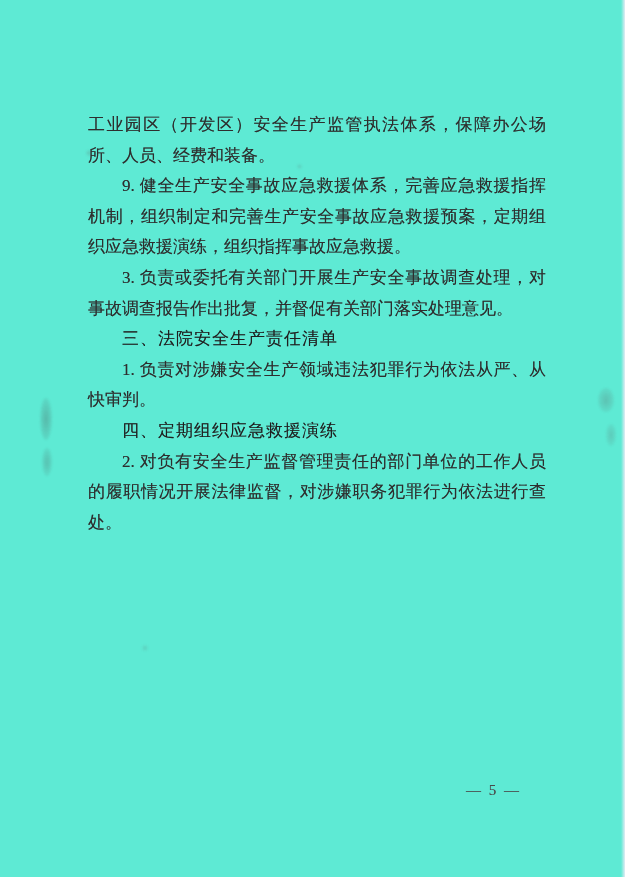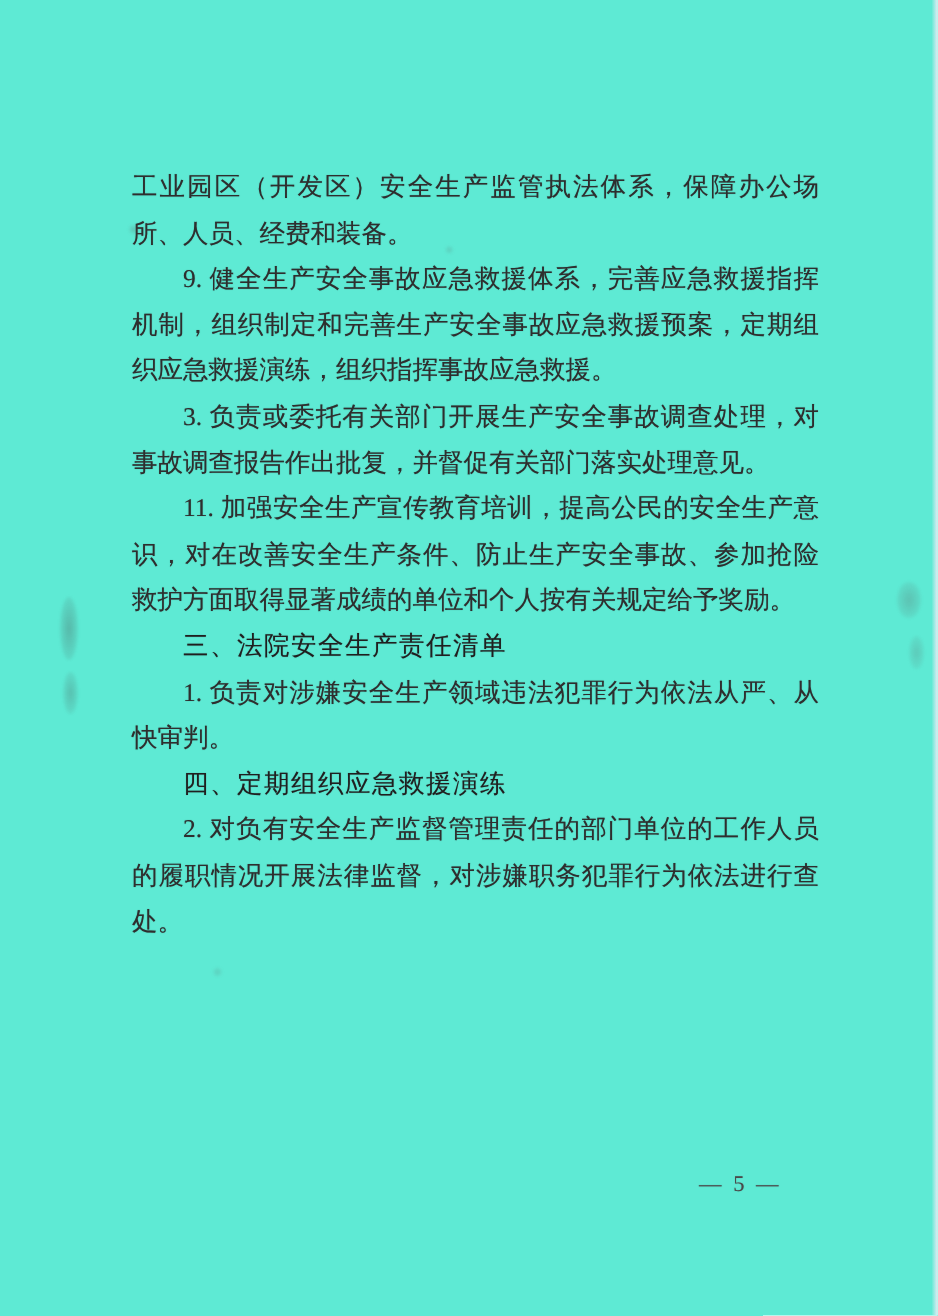--- a/index.html
+++ b/index.html
@@ -76,21 +76,20 @@
 </style>
 </head>
 <body>
 
 <div class="sheet">
 
   <div class="content">
     <p class="para cont">工业园区（开发区）安全生产监管执法体系，保障办公场所、人员、经费和装备。</p>
     <p class="para">9. 健全生产安全事故应急救援体系，完善应急救援指挥机制，组织制定和完善生产安全事故应急救援预案，定期组织应急救援演练，组织指挥事故应急救援。</p>
     <p class="para">3. 负责或委托有关部门开展生产安全事故调查处理，对事故调查报告作出批复，并督促有关部门落实处理意见。</p>
-    <p class="para">11. 加强安全生产宣传教育培训，提高公民的安全生产意识，对在改善安全生产条件、防止生产安全事故、参加抢险救护方面取得显著成绩的单位和个人按有关规定给予奖励。</p>
     <p class="heading">三、法院安全生产责任清单</p>
     <p class="para">1. 负责对涉嫌安全生产领域违法犯罪行为依法从严、从快审判。</p>
     <p class="heading">四、定期组织应急救援演练</p>
     <p class="para">2. 对负有安全生产监督管理责任的部门单位的工作人员的履职情况开展法律监督，对涉嫌职务犯罪行为依法进行查处。</p>
   </div>
 
   <div class="page-number">— 5 —</div>
 
   <div class="smudge s1"></div>
   <div class="smudge s2"></div>

